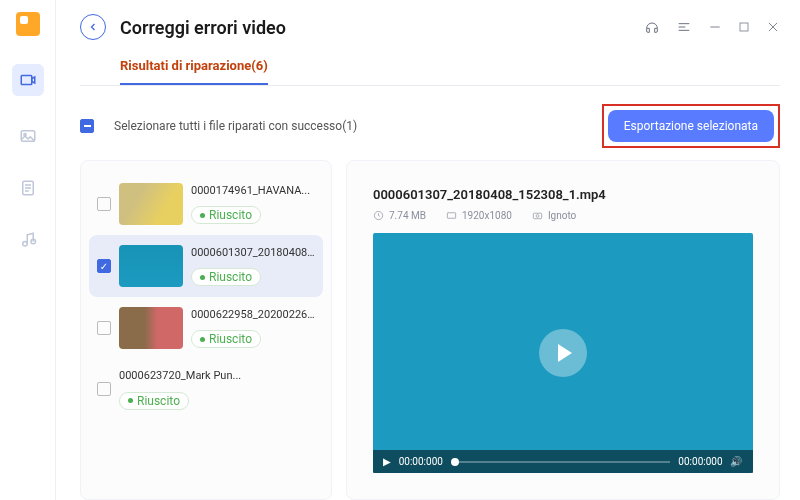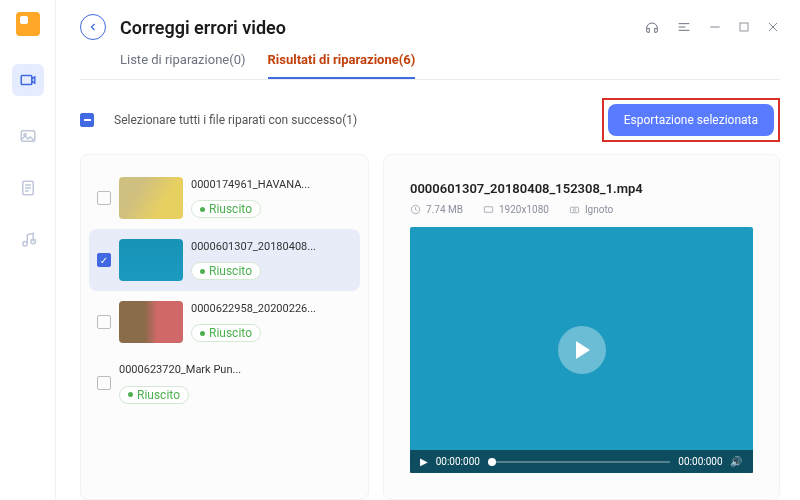--- a/index.html
+++ b/index.html
@@ -3,36 +3,36 @@
 <meta charset="utf-8">
 <style>
 *{margin:0;padding:0;box-sizing:border-box;font-family:-apple-system,BlinkMacSystemFont,"Segoe UI",Roboto,sans-serif}
 body{width:800px;height:500px;background:#fff;display:flex;overflow:hidden}
 .sidebar{width:56px;background:#fff;border-right:1px solid #f0f0f0;display:flex;flex-direction:column;align-items:center;padding-top:12px;gap:28px}
 .logo{width:24px;height:24px;background:#ffa726;border-radius:4px;position:relative}
 .logo::before{content:'';position:absolute;left:4px;top:4px;width:8px;height:8px;background:#fff;border-radius:2px}
 .side-icon{width:24px;height:24px;display:flex;align-items:center;justify-content:center;cursor:pointer;color:#bfc7d9}
 .side-icon.active{background:#e6ecff;border-radius:6px;width:32px;height:32px;color:#4169e1}
 .main{flex:1;display:flex;flex-direction:column;padding:14px 20px 0 24px}
-.titlebar{display:flex;align-items:center;gap:14px;margin-bottom:4px}
+.titlebar{display:flex;align-items:center;gap:14px;margin-bottom:10px}
 .window-controls{margin-left:auto;display:flex;gap:16px;color:#6b7280}
 .wc-icon{cursor:pointer;display:flex;align-items:center}
 .back-btn{width:26px;height:26px;border:1.5px solid #4169e1;border-radius:50%;display:flex;align-items:center;justify-content:center;cursor:pointer;color:#4169e1}
 .page-title{font-size:18px;font-weight:600;color:#1a1a1a}
 .tabs{display:flex;gap:22px;border-bottom:1px solid #e8ebf0;margin-bottom:10px;padding-left:40px}
 .tab{padding:8px 0 10px;font-size:13px;color:#6b7280;cursor:pointer;border-bottom:2px solid transparent}
 .tab.active{color:#c2410c;border-bottom-color:#4169e1;font-weight:700}
 .toolbar{display:flex;align-items:center;padding:8px 0 12px}
 .hlbox{border:2px solid #d93025;padding:4px;margin-left:auto}
 .select-all{display:flex;align-items:center;gap:20px;font-size:12px;color:#555}
 .chkbox{width:14px;height:14px;border:1.5px solid #4169e1;border-radius:2px;display:flex;align-items:center;justify-content:center;background:#4169e1;color:#fff;font-size:10px;cursor:pointer}
 .chkbox.minus::before{content:'';width:7px;height:1.5px;background:#fff}
 .export-btn{background:#597bff;color:#fff;border:none;padding:9px 16px;border-radius:8px;font-size:12px;cursor:pointer}
 .content{display:flex;gap:14px;flex:1;min-height:0}
-.filelist{width:289px;background:#fcfcfd;border-radius:8px;padding:12px 8px;overflow-y:auto;border:1px solid #f0f2f7}
+.filelist{width:252px;background:#fcfcfd;border-radius:8px;padding:12px 8px;overflow-y:auto;border:1px solid #f0f2f7}
 .item{display:flex;align-items:center;gap:8px;padding:10px 8px;border-radius:8px;cursor:pointer}
 .item.selected{background:#e8ecf8}
 .item-chk{width:14px;height:14px;border:1.5px solid #bbb;border-radius:2px;flex-shrink:0;cursor:pointer;display:flex;align-items:center;justify-content:center}
 .item-chk.checked{background:#4169e1;border-color:#4169e1;color:#fff;font-size:10px}
 .item-chk.checked::before{content:'✓'}
 .thumb{width:64px;height:42px;border-radius:4px;flex-shrink:0;background:#ddd;background-size:cover;background-position:center}
 .item-info{flex:1;min-width:0}
 .item-name{font-size:11px;color:#333;white-space:nowrap;overflow:hidden;text-overflow:ellipsis;margin-bottom:6px}
 .badge{display:inline-flex;align-items:center;gap:4px;background:#fff;border:1px solid #d4e8d4;border-radius:10px;padding:1px 8px;font-size:12px;color:#4caf50}
 .badge::before{content:'';width:5px;height:5px;background:#4caf50;border-radius:50%}
@@ -111,21 +111,20 @@
         </span>
       <span class="wc-icon">
           <svg width="14" height="14" viewBox="0 0 24 24" stroke="currentColor" stroke-width="1.5">
             <path d="M5 5l14 14M19 5L5 19"></path>
           </svg>
         </span>
     </div>
   </div>
 
   <div class="tabs">
-    <div class="tab">Liste di riparazione(0)</div>
     <div class="tab active">Risultati di riparazione(6)</div>
   </div>
 
   <div class="toolbar">
     <div class="select-all">
       <span class="chkbox minus"></span>
       <span>Selezionare tutti i file riparati con successo(1)</span>
     </div>
     <div class="hlbox">
       <button class="export-btn">Esportazione selezionata</button>

